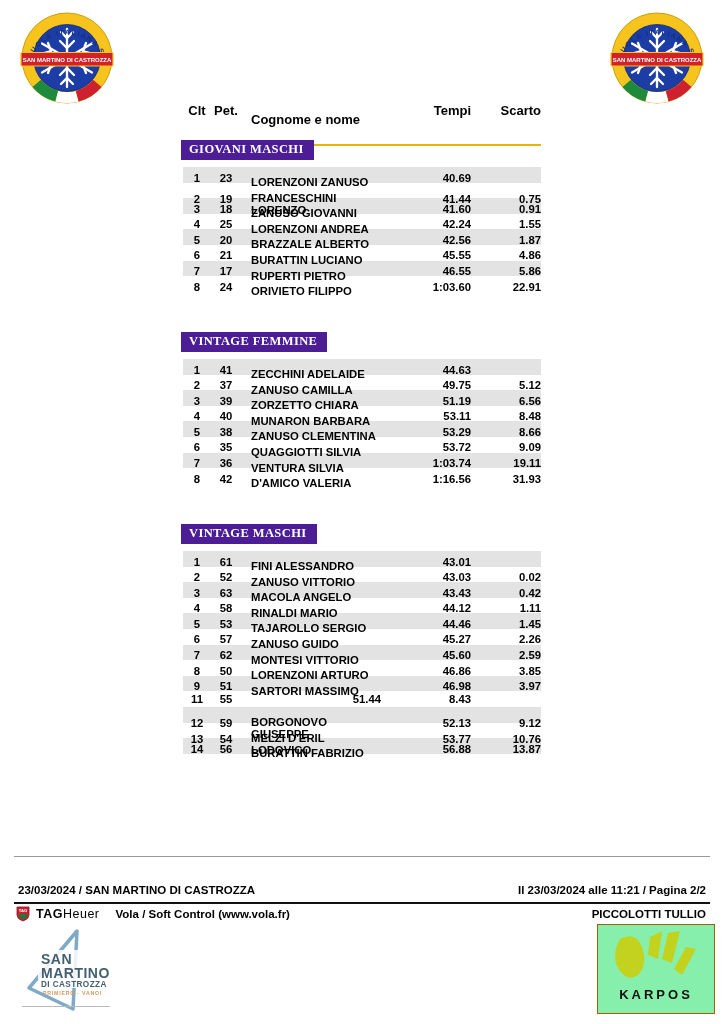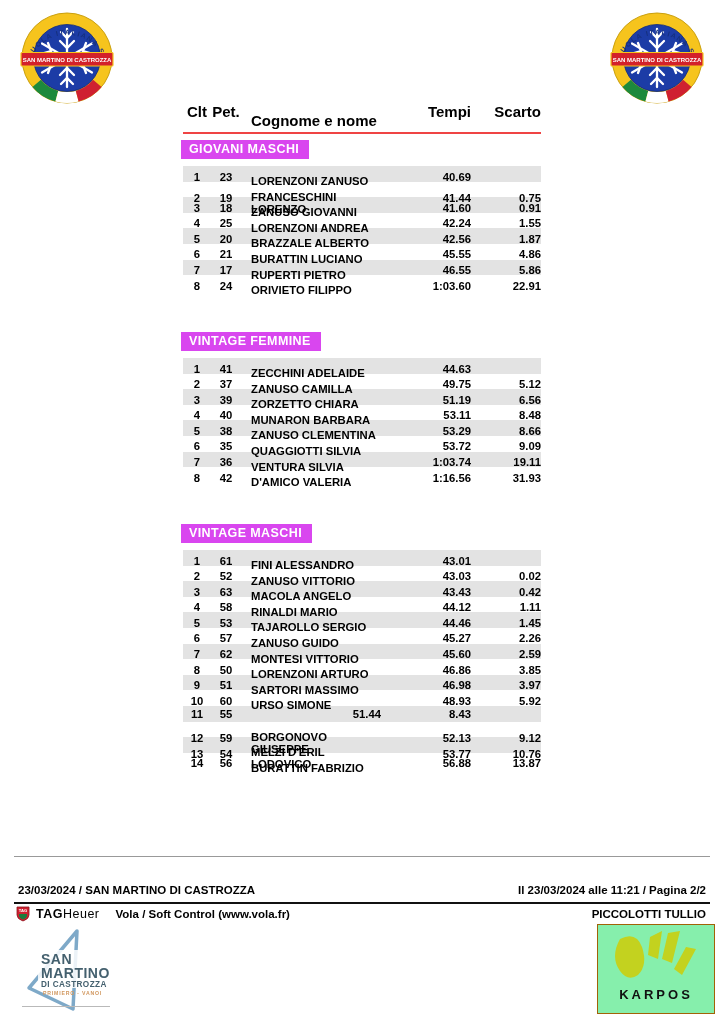--- a/index.html
+++ b/index.html
@@ -23,38 +23,38 @@
   .titles {
     position:absolute; top:16px; left:112px; width:500px;
     text-align:center; font-size:12.5px; line-height:17.5px;
     white-space:pre;
   }
 
   
   .thead {
     position:absolute; left:183px; top:103px; width:358px;
     display:grid; grid-template-columns:28px 30px 1fr 90px 70px;
-    font-size:15px; padding-bottom:3px;
-    border-bottom:2px solid #ef4444;
+    font-size:13px; padding-bottom:17px;
+    border-bottom:2px solid #eab308;
   }
   .c-clt { text-align:center; }
   .c-pet { text-align:center; }
   .c-name { text-align:left; padding-left:10px;margin-top:9px; }
   .c-tempi { text-align:right; }
   .c-scarto { text-align:right; }
 
   
   .section { position:absolute; left:183px; width:358px; }
   #section-0 { top:139px; }
   #section-1 { top:331px; }
   #section-2 { top:523px; }
   .badge {
-    display:inline-block; background:#d946ef; color:#fff;
+    display:inline-block; background:#4c1d95; color:#fff;
     font-size:12.5px; letter-spacing:.4px;
-    padding:2px 10px 3px 8px; margin-left:-2px;
+    padding:2px 10px 3px 8px; margin-left:-2px;font-family:Liberation Serif, serif;
   }
   .rows { margin-top:7px; }
   .row {
     display:grid; grid-template-columns:28px 30px 1fr 90px 70px;
     height:15.6px; align-items:center; font-size:11.3px;
   }
   .rows .row:nth-child(odd) { background:#e3e3e3; }
 
   
   .rule-thin { position:absolute; left:14px; right:14px; top:856px; border-top:1px solid #999; }
@@ -340,27 +340,20 @@
     </div>
 
     <div class="row">
       <span class="c-clt">9</span>
       <span class="c-pet">51</span>
       <span class="c-name">SARTORI MASSIMO</span>
       <span class="c-tempi">46.98</span>
       <span class="c-scarto">3.97</span>
     </div>
 
-    <div class="row">
-      <span class="c-clt">10</span>
-      <span class="c-pet">60</span>
-      <span class="c-name">URSO SIMONE</span>
-      <span class="c-tempi">48.93</span>
-      <span class="c-scarto">5.92</span>
-    </div>
 
     <div class="row">
       <span class="c-clt">11</span>
       <span class="c-pet">55</span>
       <span class="c-tempi">51.44</span>
       <span class="c-scarto">8.43</span>
     </div>
 
     <div class="row">
       <span class="c-clt">12</span>

